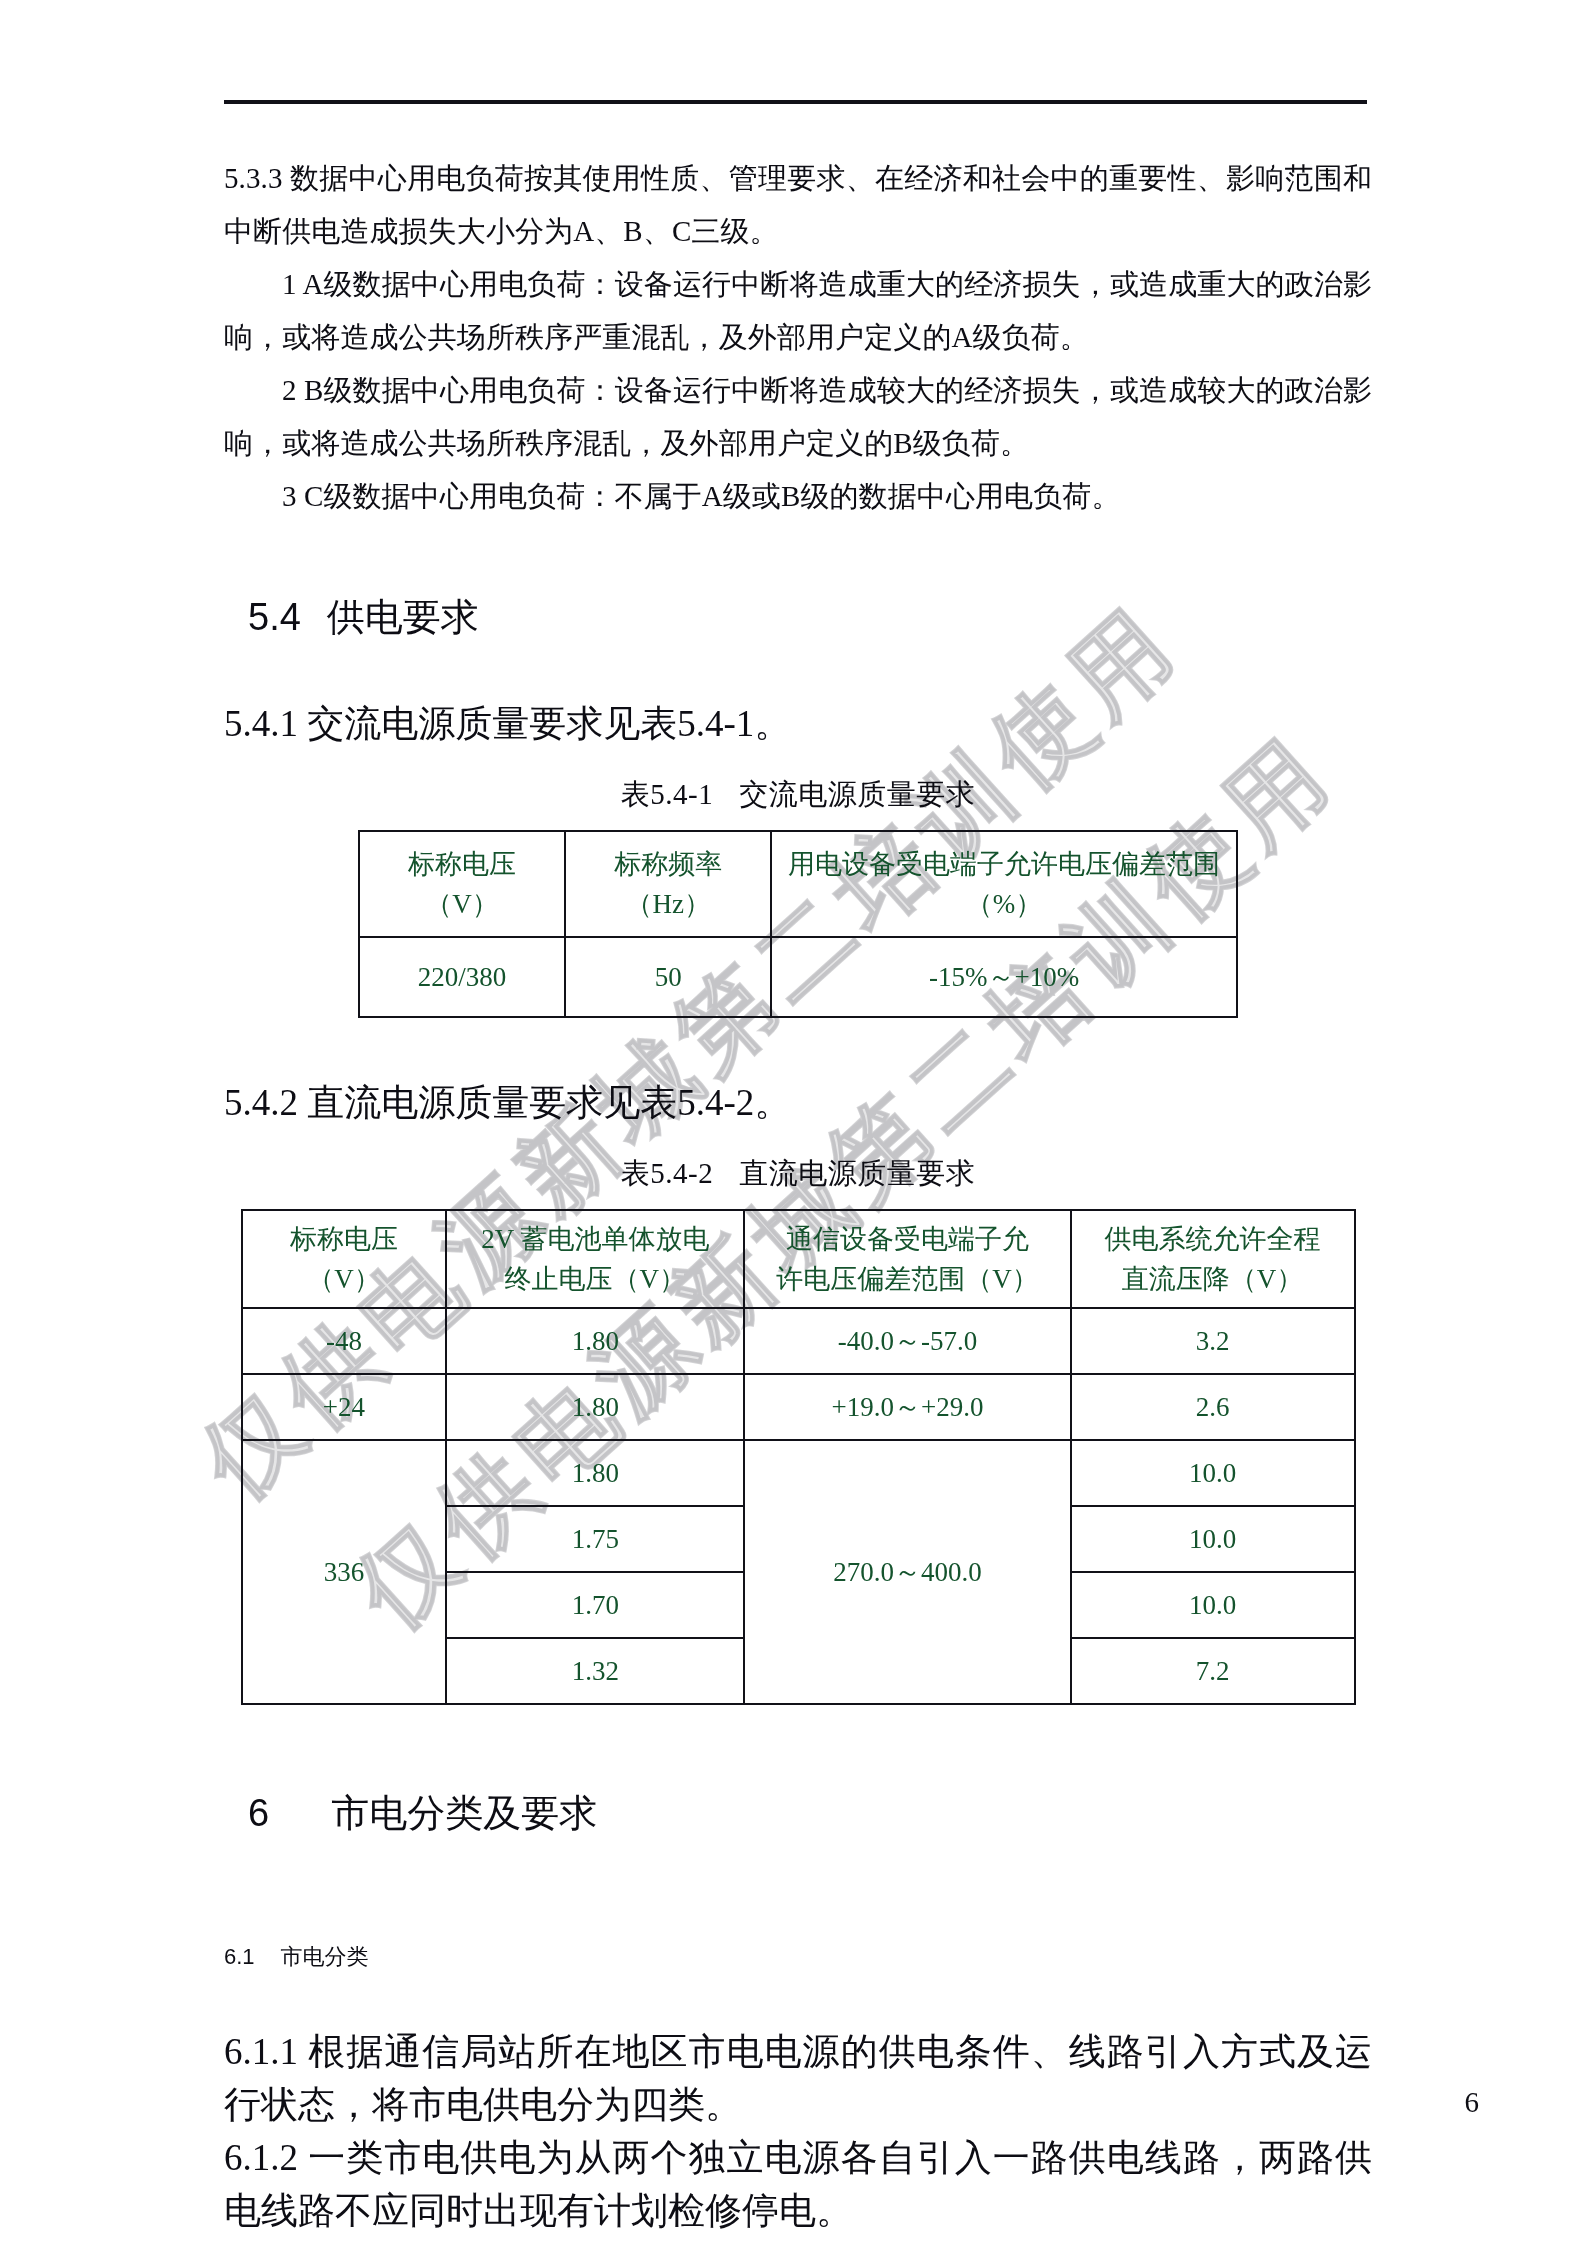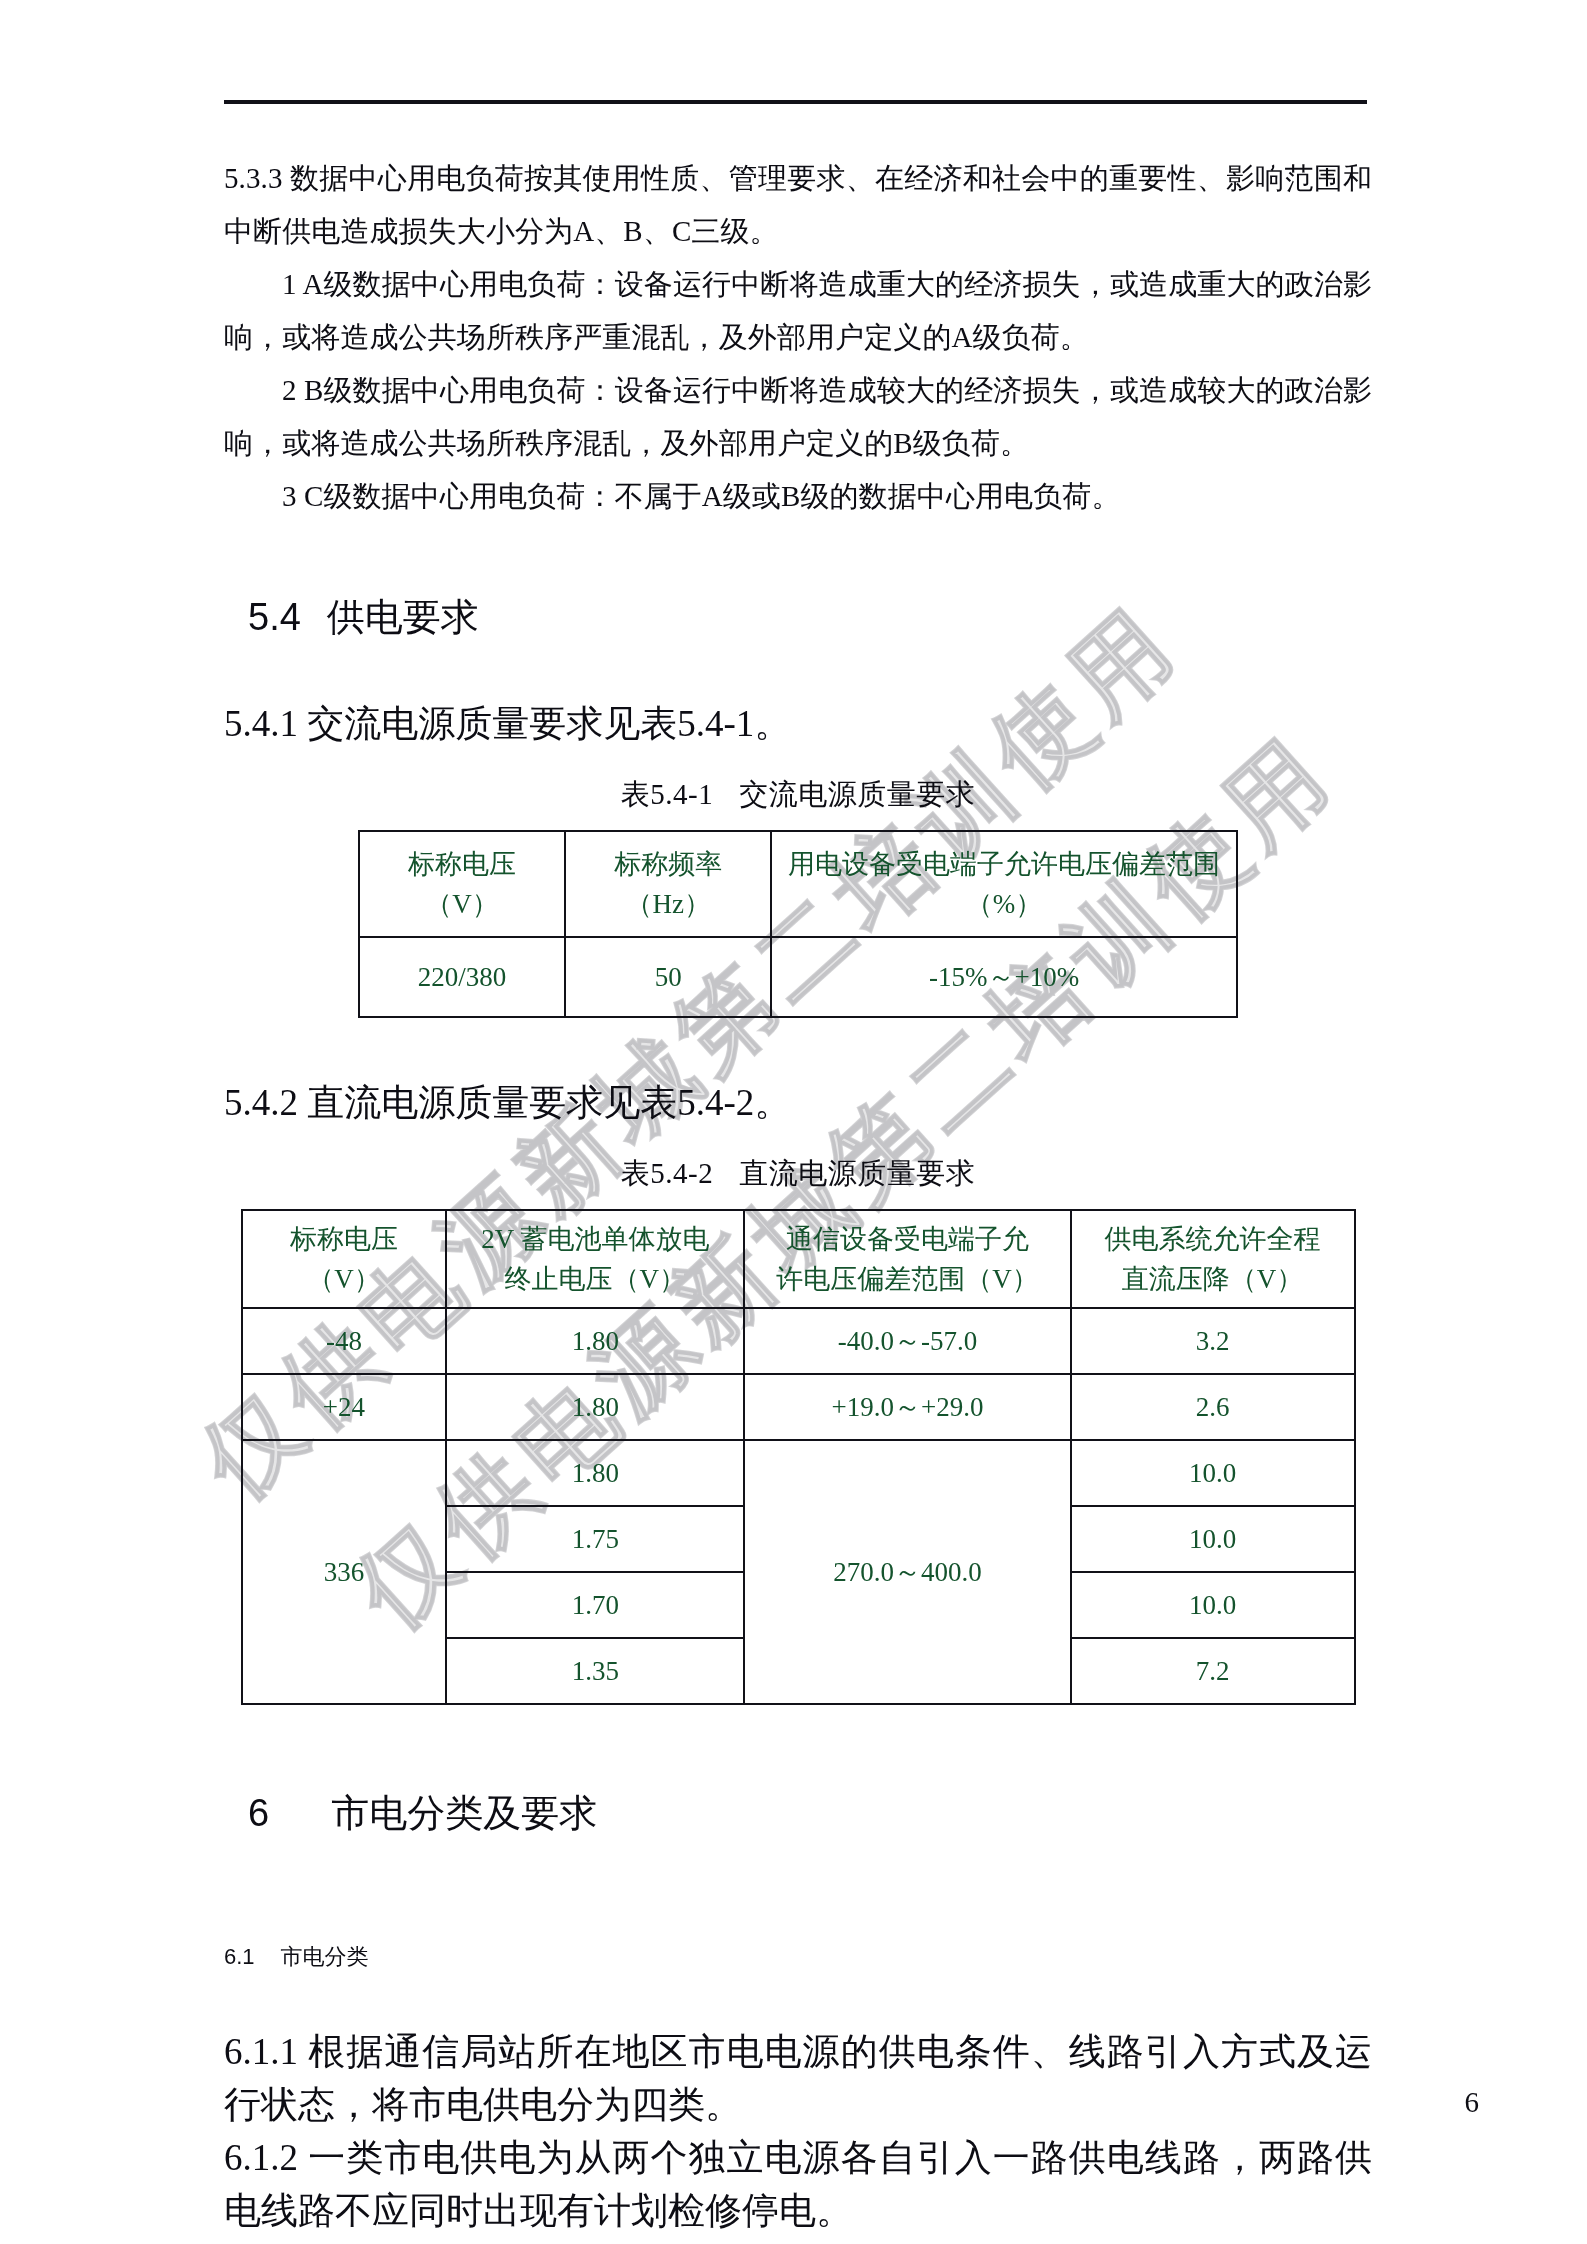--- a/index.html
+++ b/index.html
@@ -287,21 +287,21 @@
         </tr>
         <tr>
           <td class="v">1.75</td>
           <td class="v">10.0</td>
         </tr>
         <tr>
           <td class="v">1.70</td>
           <td class="v">10.0</td>
         </tr>
         <tr>
-          <td class="v">1.35</td>
+          <td class="v">1.32</td>
           <td class="v">7.2</td>
         </tr>
       </tbody>
     </table>
 
     <div class="sp-86"></div>
 
     <h2 class="sec-heading">
       <span class="heading-num">6</span><span class="heading-gap-lg"></span><span>市电分类及要求</span>
     </h2>

